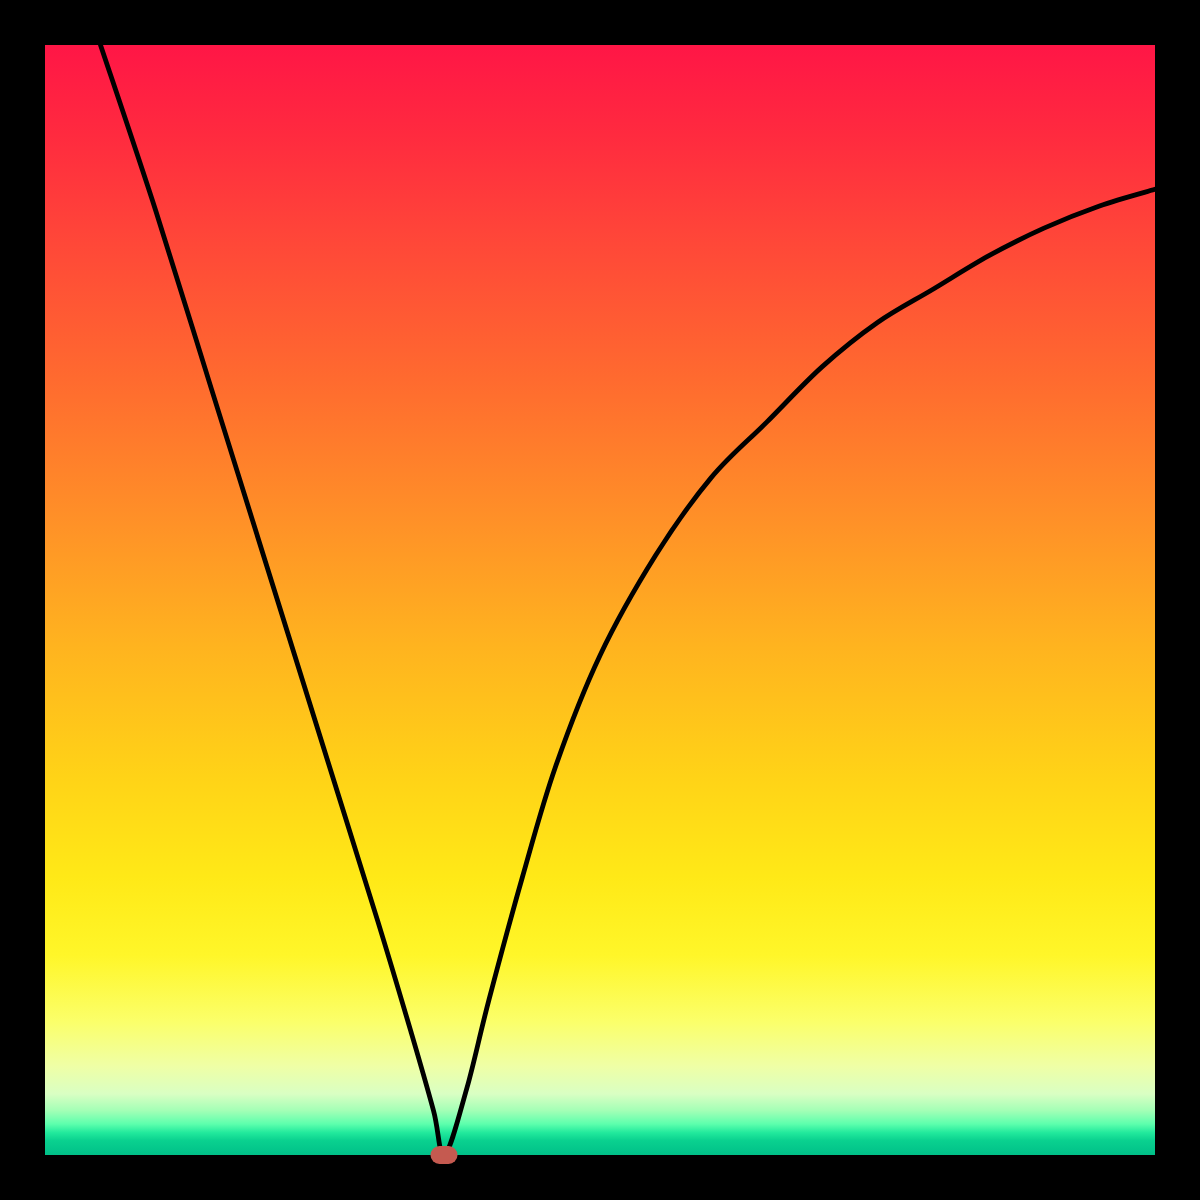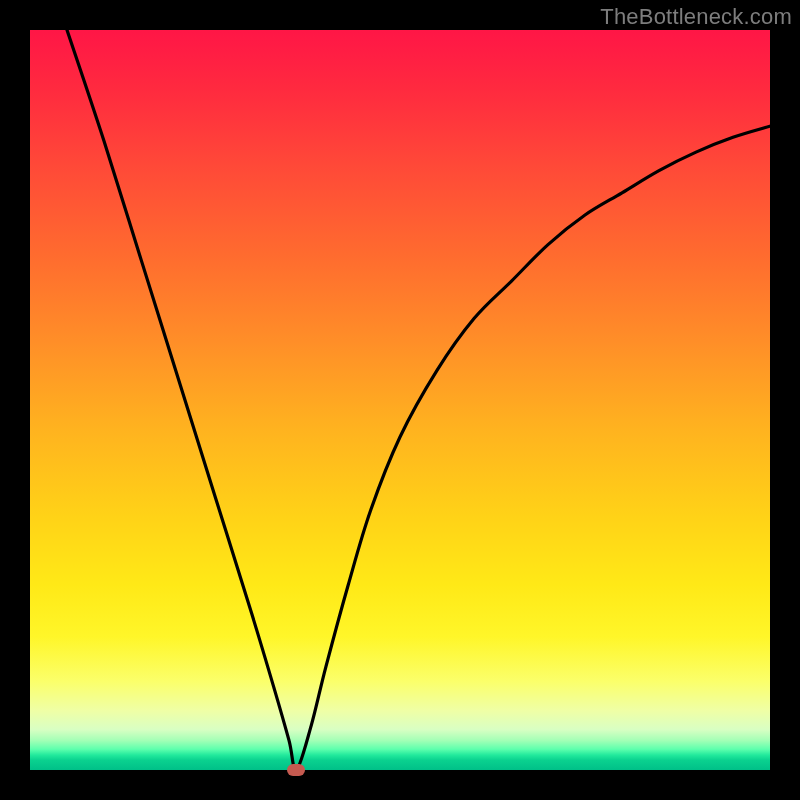--- a/index.html
+++ b/index.html
@@ -73,14 +73,13 @@
 </head>
 <body>
 
 <div class="frame">
   <div class="plot">
     <svg class="curve" viewBox="0 0 740 740" preserveAspectRatio="none">
       <path fill="none" stroke="#000000" stroke-width="3.2" stroke-linecap="round" d="M 37.00 0.00 C 43.17 18.50, 61.67 72.77, 74.00 111.00 C 86.33 149.23, 98.67 189.93, 111.00 229.40 C 123.33 268.87, 135.67 308.33, 148.00 347.80 C 160.33 387.27, 172.67 426.73, 185.00 466.20 C 197.33 505.67, 212.13 552.53, 222.00 584.60 C 231.87 616.67, 238.03 637.63, 244.20 658.60 C 250.37 679.57, 255.30 696.83, 259.00 710.40 C 262.70 723.97, 262.70 742.47, 266.40 740.00 C 270.10 737.53, 276.27 712.87, 281.20 695.60 C 286.13 678.33, 289.83 659.83, 296.00 636.40 C 302.17 612.97, 310.80 580.90, 318.20 555.00 C 325.60 529.10, 331.77 505.67, 340.40 481.00 C 349.03 456.33, 358.90 430.43, 370.00 407.00 C 381.10 383.57, 394.67 360.13, 407.00 340.40 C 419.33 320.67, 431.67 303.40, 444.00 288.60 C 456.33 273.80, 468.67 263.93, 481.00 251.60 C 493.33 239.27, 505.67 225.70, 518.00 214.60 C 530.33 203.50, 542.67 193.63, 555.00 185.00 C 567.33 176.37, 579.67 170.20, 592.00 162.80 C 604.33 155.40, 616.67 147.38, 629.00 140.60 C 641.33 133.82, 653.67 127.65, 666.00 122.10 C 678.33 116.55, 690.67 111.62, 703.00 107.30 C 715.33 102.98, 733.83 98.05, 740.00 96.20"></path>
     </svg>
     <div class="marker" style="left: 266.4px; top: 740px; background: rgb(197, 90, 80);"></div>
   </div>
-  <div class="watermark">TheBottleneck.com</div>
 </div>
 
 </body></html>

